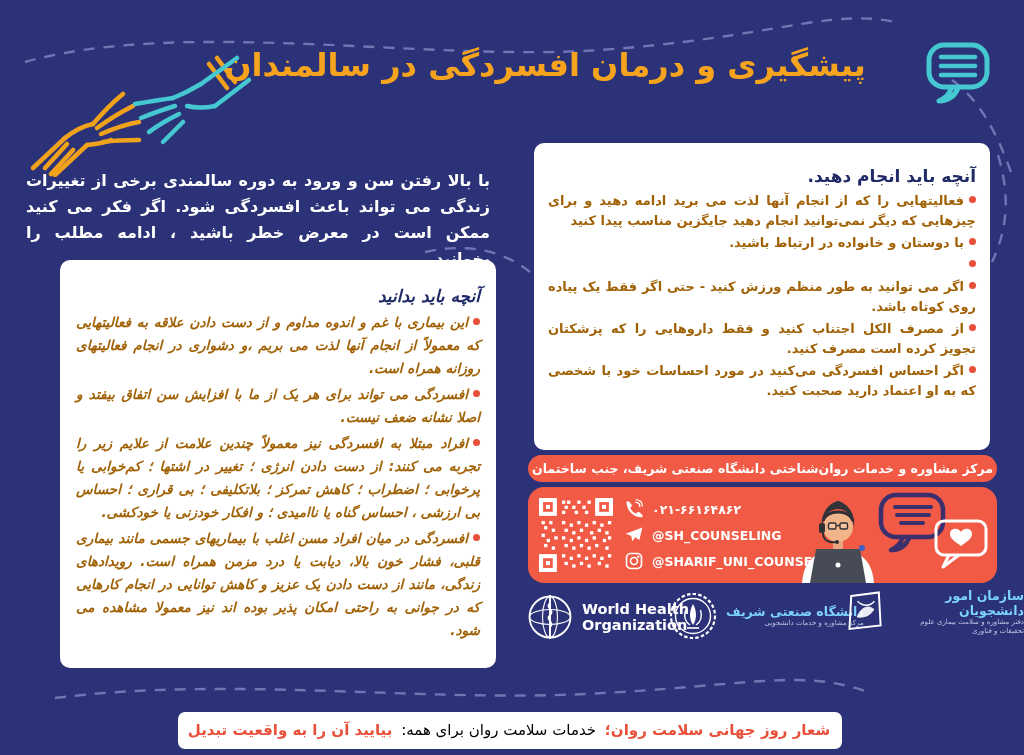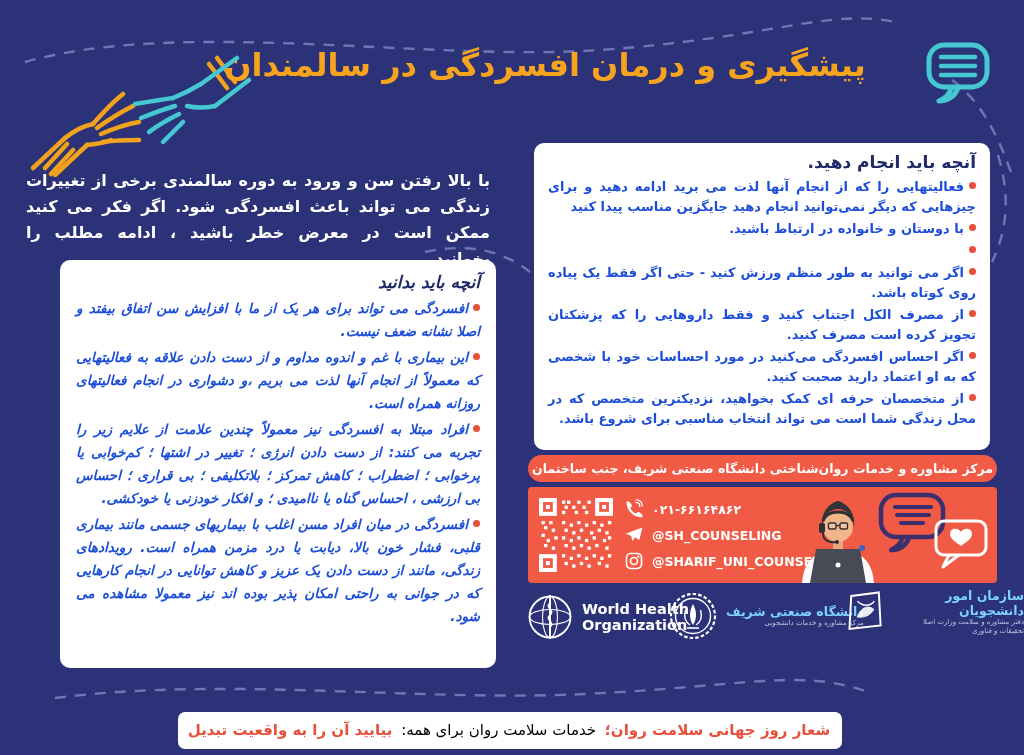--- a/index.html
+++ b/index.html
@@ -12,33 +12,33 @@
   #main-title{position:absolute;left:205px;top:46px;width:680px;text-align:center;direction:rtl;
               color:#f6a41e;font-size:32px;font-weight:bold;letter-spacing:0;}
   
   #intro{position:absolute;left:26px;top:168px;width:464px;direction:rtl;text-align:justify;
          color:#ffffff;font-weight:bold;font-size:16px;line-height:26px;}
   
   .card{position:absolute;background:#ffffff;border-radius:10px;box-sizing:border-box;
         direction:rtl;overflow:hidden;color:#28316e;}
   #know-card{left:60px;top:260px;width:436px;height:408px;padding:12px 16px 10px;font-style:italic;}
   #do-card{left:534px;top:143px;width:456px;height:307px;padding:9px 14px 8px;}
-  .card-heading{margin:0 0 5px;font-size:17px;font-weight:bold;color:#1f2a66;text-align:right;}
-  .bullets p{margin:0 0 3px;text-align:justify;color:#1d4ed8;font-weight:bold;}
+  .card-heading{margin:14px 0 5px;font-size:17px;font-weight:bold;color:#1f2a66;text-align:right;}
+  .bullets p{margin:0 0 3px;text-align:justify;color:#a16207;font-weight:bold;}
   #know-card .bullets p{font-size:13.6px;line-height:23px;}
   #do-card .bullets p{font-size:13px;line-height:20px;margin-bottom:2px;}
   .dot{display:inline-block;width:7px;height:7px;border-radius:50%;background:#e8503a;
        margin-left:5px;vertical-align:2px;}
   
   #address-banner{left:528px;top:455px;width:469px;height:27px;position:absolute;background:#f15b46;
                   border-radius:14px;color:#fff;font-weight:bold;font-size:12.5px;line-height:27px;
                   text-align:center;direction:rtl;}
   
   #contact-card{left:528px;top:487px;width:469px;height:96px;position:absolute;background:#f15b46;
-                border-radius:4px;overflow:hidden;}
+                border-radius:16px;overflow:hidden;}
   #qr{position:absolute;left:11px;top:11px;}
   .contact-col{position:absolute;left:96px;top:9px;}
   .contact-row{display:flex;align-items:center;gap:8px;direction:ltr;color:#ffffff;
                font-weight:bold;font-size:12.5px;height:26px;}
   #person-illustration{position:absolute;left:262px;bottom:0;}
   #purple-bubble{position:absolute;left:345px;top:2px;}
   #heart-bubble{position:absolute;left:405px;top:31px;}
   
   .logo-block{position:absolute;display:flex;align-items:center;gap:8px;color:#fff;}
   #who-logo{left:526px;top:593px;}
@@ -106,37 +106,36 @@
     </g>
   </svg>
 
   <div id="main-title">پیشگیری و درمان افسردگی در سالمندان</div>
 
   <div id="intro">با بالا رفتن سن و ورود به دوره سالمندی برخی از تغییرات زندگی می تواند باعث افسردگی شود. اگر فکر می کنید ممکن است در معرض خطر باشید ، ادامه مطلب را بخوانید...</div>
 
   <div id="know-card" class="card">
     <h2 class="card-heading">آنچه باید بدانید</h2>
     <div class="bullets">
+      <p><span class="dot"></span><span>این بیماری با غم و اندوه مداوم و از دست دادن علاقه به فعالیتهایی که معمولاً از انجام آنها لذت می بریم ،و دشواری در انجام فعالیتهای روزانه همراه است.</span></p>
       <p><span class="dot"></span><span>افسردگی می تواند برای هر یک از ما با افزایش سن اتفاق بیفتد و اصلا نشانه ضعف نیست.</span></p>
-      <p><span class="dot"></span><span>این بیماری با غم و اندوه مداوم و از دست دادن علاقه به فعالیتهایی که معمولاً از انجام آنها لذت می بریم ،و دشواری در انجام فعالیتهای روزانه همراه است.</span></p>
       <p><span class="dot"></span><span>افراد مبتلا به افسردگی نیز معمولاً چندین علامت از علایم زیر را تجربه می کنند: از دست دادن انرژی ؛ تغییر در اشتها ؛ کم‌خوابی یا پرخوابی ؛ اضطراب ؛ کاهش تمرکز ؛ بلاتکلیفی ؛ بی قراری ؛ احساس بی ارزشی ، احساس گناه یا ناامیدی ؛ و افکار خودزنی یا خودکشی.</span></p>
       <p><span class="dot"></span><span>افسردگی در میان افراد مسن اغلب با بیماریهای جسمی مانند بیماری قلبی، فشار خون بالا، دیابت یا درد مزمن همراه است. رویدادهای زندگی، مانند از دست دادن یک عزیز و کاهش توانایی در انجام کارهایی که در جوانی به راحتی امکان پذیر بوده اند نیز معمولا مشاهده می شود.</span></p>
     </div>
   </div>
 
   <div id="do-card" class="card">
     <h2 class="card-heading">آنچه باید انجام دهید.</h2>
     <div class="bullets">
       <p><span class="dot"></span><span>فعالیتهایی را که از انجام آنها لذت می برید ادامه دهید و برای چیزهایی که دیگر نمی‌توانید انجام دهید جایگزین مناسب پیدا کنید</span></p>
       <p><span class="dot"></span><span>با دوستان و خانواده در ارتباط باشید.</span></p>
       <p><span class="dot"></span></p>
       <p><span class="dot"></span><span>اگر می توانید به طور منظم ورزش کنید - حتی اگر فقط یک پیاده روی کوتاه باشد.</span></p>
       <p><span class="dot"></span><span>از مصرف الکل اجتناب کنید و فقط داروهایی را که پزشکتان تجویز کرده است مصرف کنید.</span></p>
       <p><span class="dot"></span><span>اگر احساس افسردگی می‌کنید در مورد احساسات خود با شخصی که به او اعتماد دارید صحبت کنید.</span></p>
-      <p><span class="dot"></span><span>از متخصصان حرفه ای کمک بخواهید، نزدیکترین متخصص که در محل زندگی شما است می تواند انتخاب مناسبی برای شروع باشد.</span></p>
     </div>
   </div>
 
   <div id="address-banner">مرکز مشاوره و خدمات روان‌شناختی دانشگاه صنعتی شریف، جنب ساختمان شهید رضایی</div>
 
   <div id="contact-card">
     <svg id="qr" width="74" height="74" viewBox="0 0 29 29">
       <g fill="#ffffff">
         <rect x="0" y="0" width="7" height="7"></rect>
           <rect x="22" y="0" width="7" height="7"></rect>
@@ -298,21 +297,21 @@
   </div>
 
   <div id="sao-logo" class="logo-block">
     <svg width="44" height="54" viewBox="0 0 44 54">
       <path d="M 7 9 L 38 5 L 40 42 L 5 46 Z" fill="none" stroke="#fff" stroke-width="2.2"></path>
       <path d="M 13 33 C 18 20 27 18 33 24 C 29 31 21 35 13 33 Z" fill="#ffffff" opacity="0.9"></path>
       <path d="M 14 15 C 20 21 28 21 33 15" fill="none" stroke="#fff" stroke-width="1.6"></path>
     </svg>
     <div class="fa-logo-text">
       <div class="fa-logo-name">سازمان امور دانشجویان</div>
-      <div class="fa-logo-sub">دفتر مشاوره و سلامت وزارت اصلا</div>
+      <div class="fa-logo-sub">دفتر مشاوره و سلامت بیماری علوم</div>
       <div class="fa-logo-sub">تحقیقات و فناوری</div>
     </div>
   </div>
 
   <div id="footer-strip">
     <span class="red">شعار روز جهانی سلامت روان؛</span>
     <span class="navy">خدمات سلامت روان برای همه:</span>
     <span class="red">بیایید آن را به واقعیت تبدیل کنیم</span>
   </div>
 

